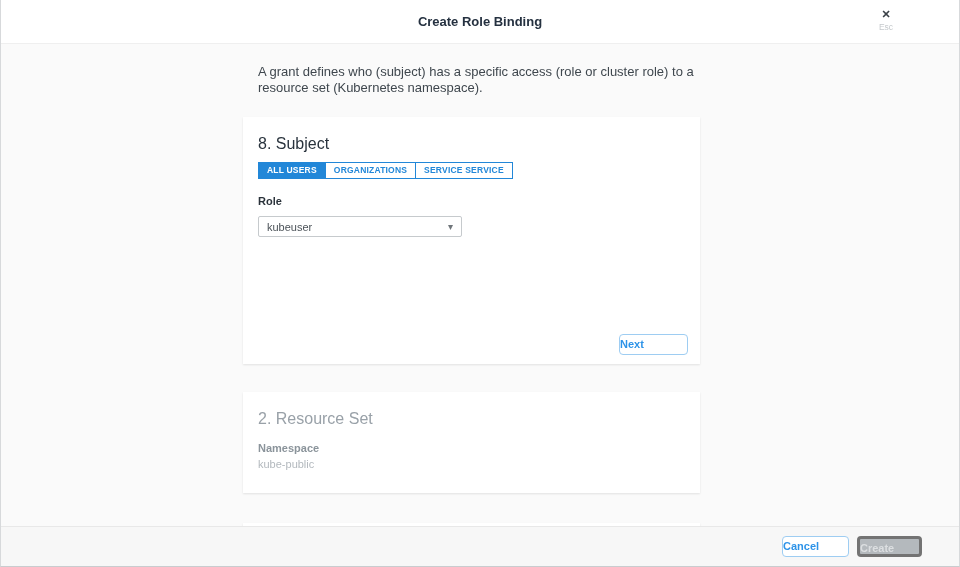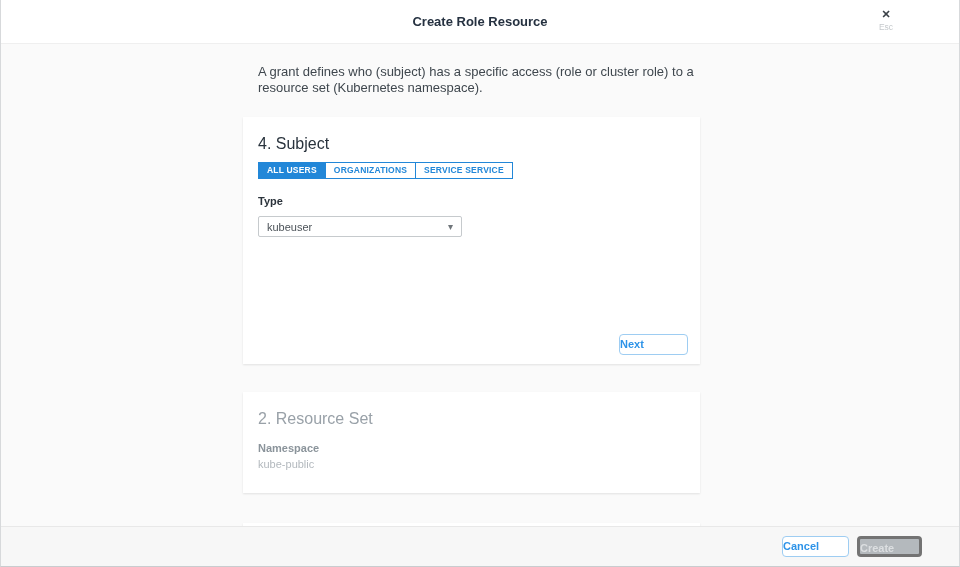--- a/index.html
+++ b/index.html
@@ -187,43 +187,43 @@
   }
   .modal-footer .btn { width: 67px; padding: 0; }
   .modal-footer .btn + .btn { margin-left: 8px; width: 65px; }
 </style>
 </head>
 <body>
 
 <div class="modal">
 
   <div class="modal-header">
-    <div class="modal-title">Create Role Resource</div>
+    <div class="modal-title">Create Role Binding</div>
     <div class="close-btn">
       <span class="close-x">✕</span>
       <span class="close-esc">Esc</span>
     </div>
   </div>
 
   <div class="modal-body">
     <div class="content-col">
 
       <p class="description">A grant defines who (subject) has a specific access (role or cluster role) to a resource set (Kubernetes namespace).</p>
 
       <div class="card card-subject">
-        <div class="card-heading">4. Subject</div>
+        <div class="card-heading">8. Subject</div>
 
 
         <div class="tab-group">
           <div class="tab active">ALL USERS</div>
           <div class="tab">ORGANIZATIONS</div>
           <div class="tab">SERVICE SERVICE</div>
         </div>
 
-        <div class="field-label">Type</div>
+        <div class="field-label">Role</div>
 
         <div class="select-box">
           <span class="select-value">kubeuser</span>
           <span class="select-chevron">▾</span>
         </div>
 
         <button class="btn btn-outline-blue next-btn">Next</button>
       </div>
 
       <div class="card card-resource">

